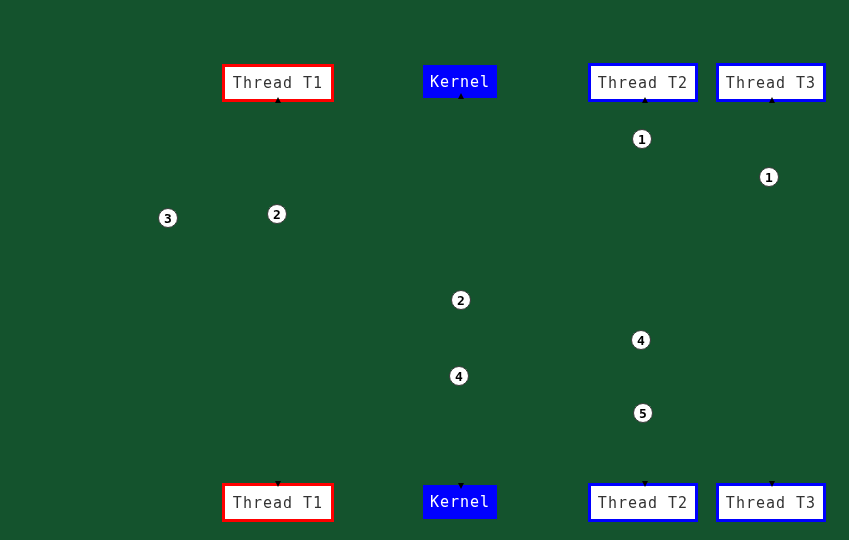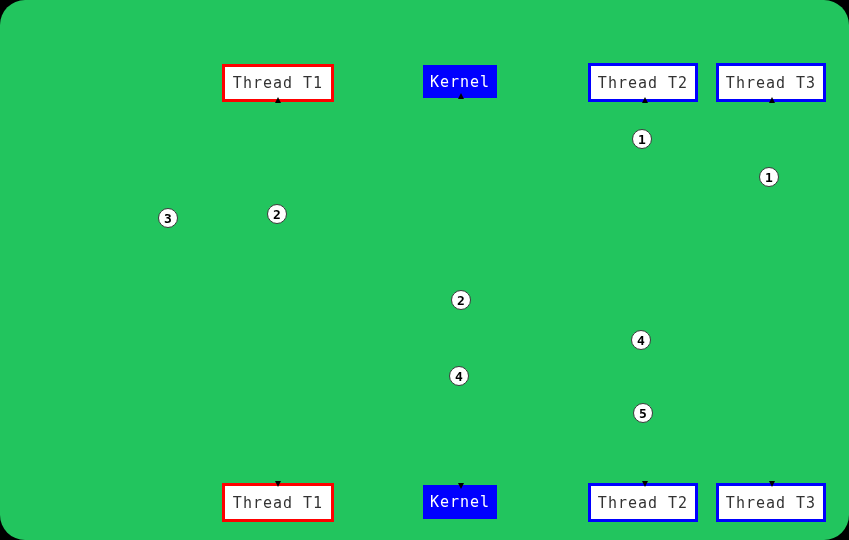--- a/index.html
+++ b/index.html
@@ -47,21 +47,21 @@
     height: 0;
     border-left: 3px solid transparent;
     border-right: 3px solid transparent;
   }
   .tick.up   { border-bottom: 6px solid #000000; }
   .tick.down { border-top: 6px solid #000000; }
 </style>
 </head>
 <body>
 
-<div id="stage" style="background: #22c55e; border-radius: 25px;">
+<div id="stage" style="background: #14532d;">
     <div class="node" style="left: 222px; top: 64px; width: 112px; height: 38px; background: rgb(255, 255, 255); color: rgb(51, 51, 51); border: 3px solid rgb(255, 0, 0);">Thread T1</div>
     <div class="node" style="left: 423px; top: 65px; width: 74px; height: 33px; background: rgb(0, 0, 255); color: rgb(255, 255, 255); border: none;">Kernel</div>
     <div class="node" style="left: 588px; top: 63px; width: 110px; height: 39px; background: rgb(255, 255, 255); color: rgb(51, 51, 51); border: 3px solid rgb(0, 0, 255);">Thread T2</div>
     <div class="node" style="left: 716px; top: 63px; width: 110px; height: 39px; background: rgb(255, 255, 255); color: rgb(51, 51, 51); border: 3px solid rgb(0, 0, 255);">Thread T3</div>
     <div class="node" style="left: 222px; top: 483px; width: 112px; height: 39px; background: rgb(255, 255, 255); color: rgb(51, 51, 51); border: 3px solid rgb(255, 0, 0);">Thread T1</div>
     <div class="node" style="left: 423px; top: 485px; width: 74px; height: 34px; background: rgb(0, 0, 255); color: rgb(255, 255, 255); border: none;">Kernel</div>
     <div class="node" style="left: 588px; top: 483px; width: 110px; height: 39px; background: rgb(255, 255, 255); color: rgb(51, 51, 51); border: 3px solid rgb(0, 0, 255);">Thread T2</div>
     <div class="node" style="left: 716px; top: 483px; width: 110px; height: 39px; background: rgb(255, 255, 255); color: rgb(51, 51, 51); border: 3px solid rgb(0, 0, 255);">Thread T3</div>
     <div class="badge" style="left: 158px; top: 208px; background: rgb(255, 255, 255); color: rgb(0, 0, 0);">3</div>
     <div class="badge" style="left: 267px; top: 204px; background: rgb(255, 255, 255); color: rgb(0, 0, 0);">2</div>

